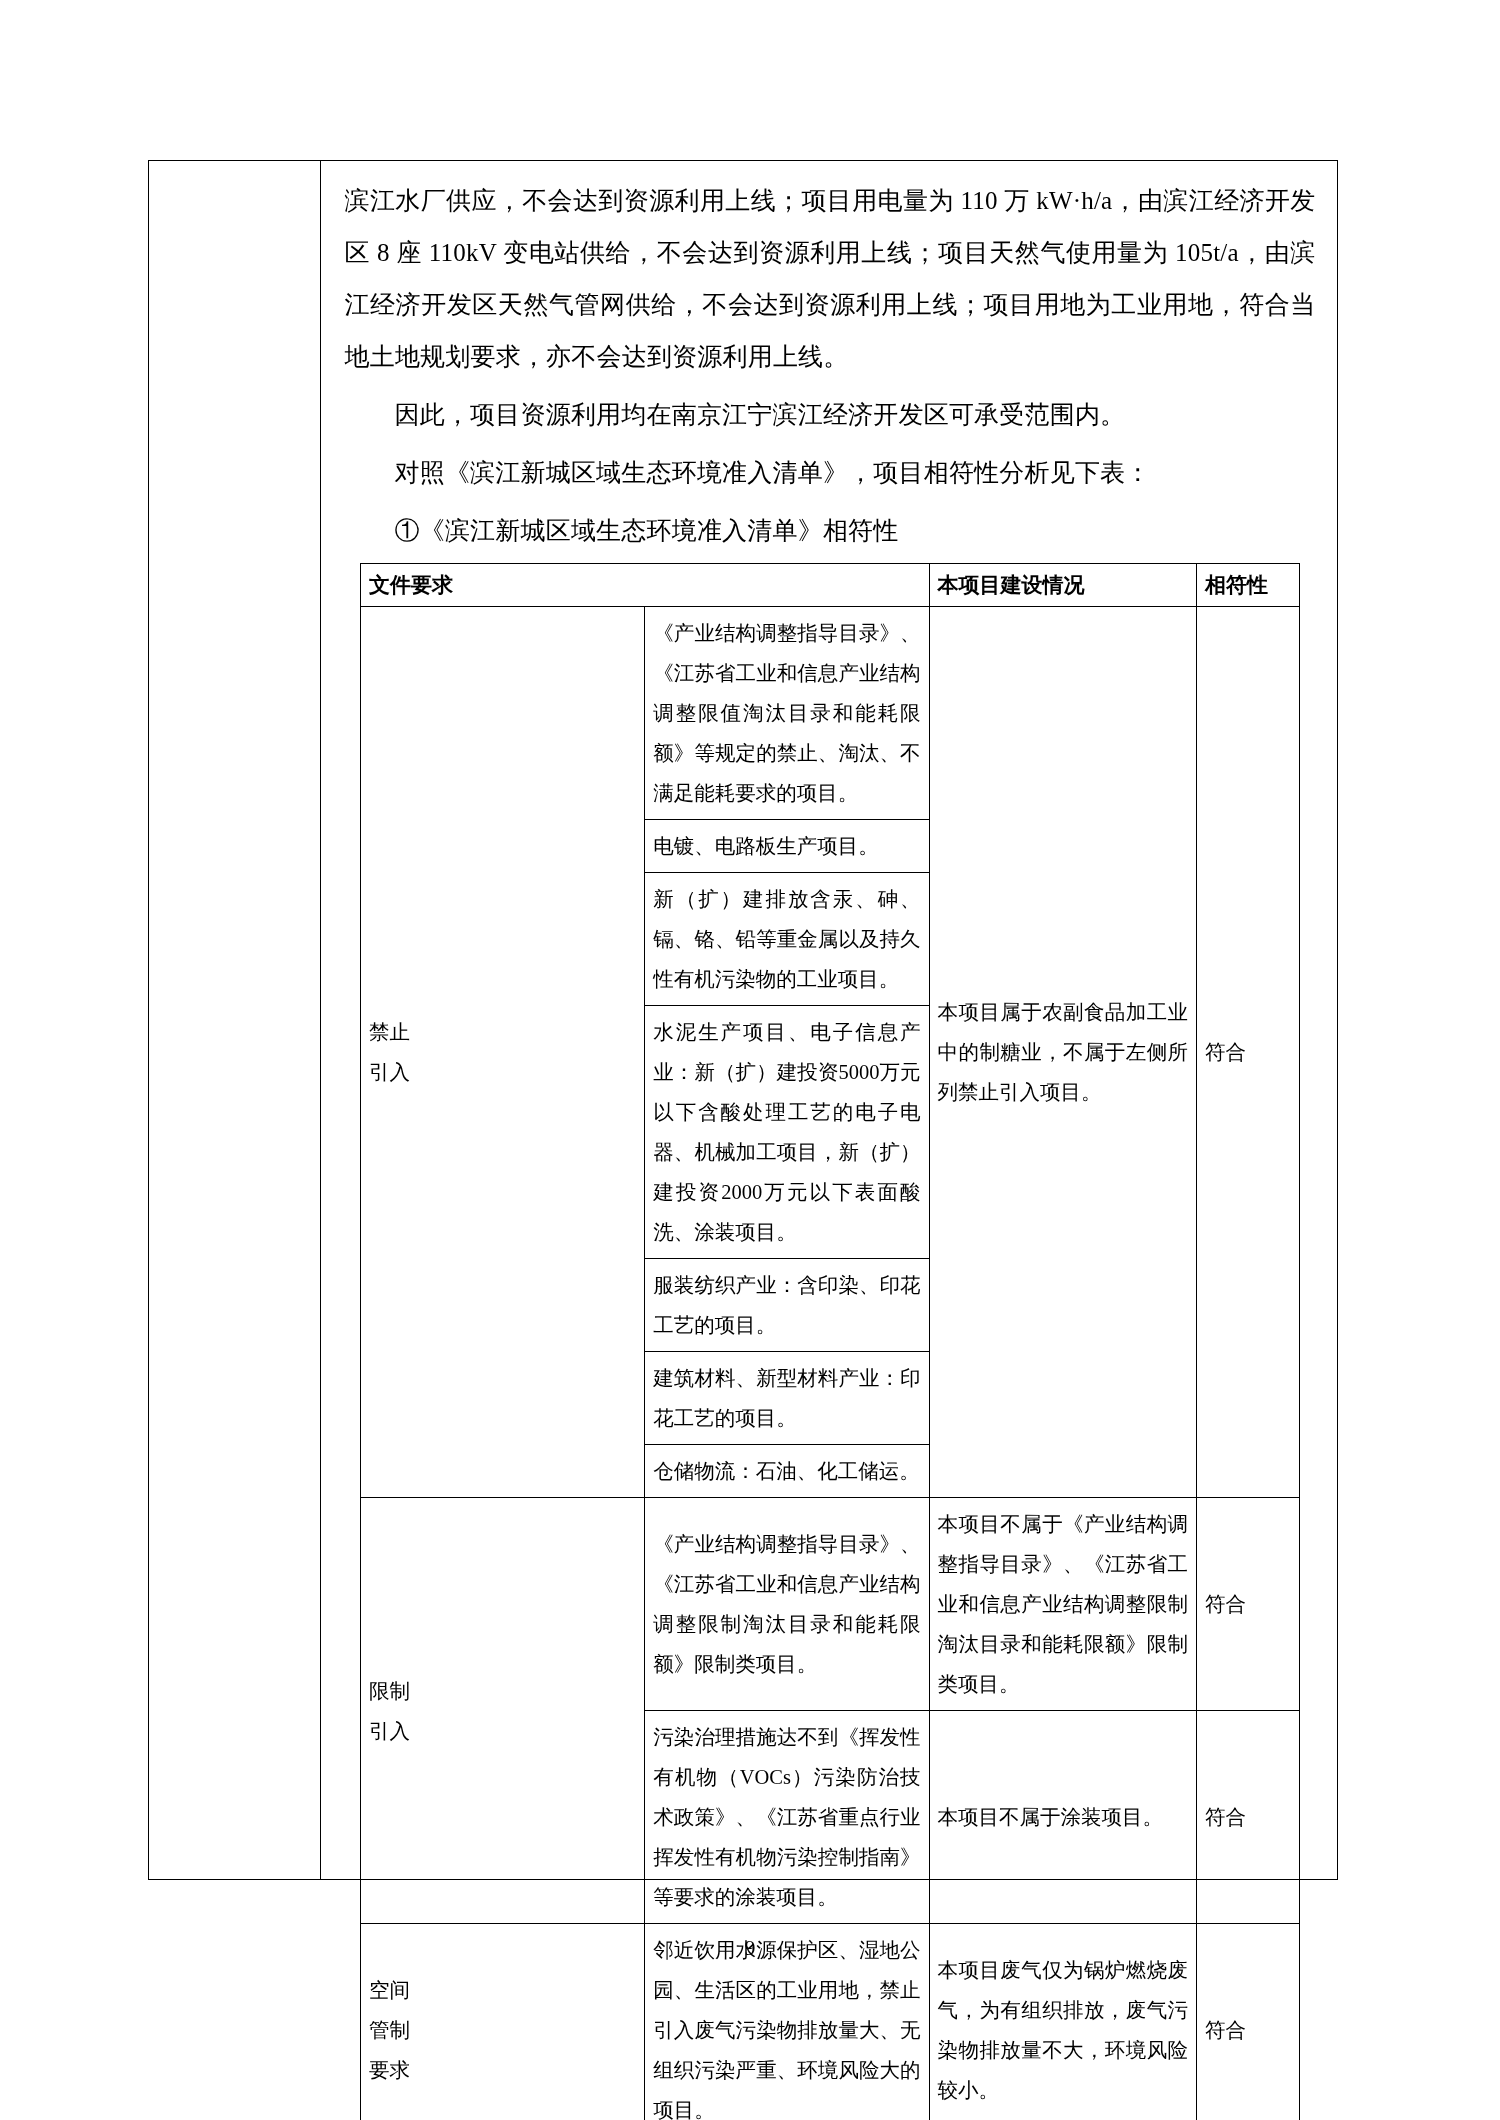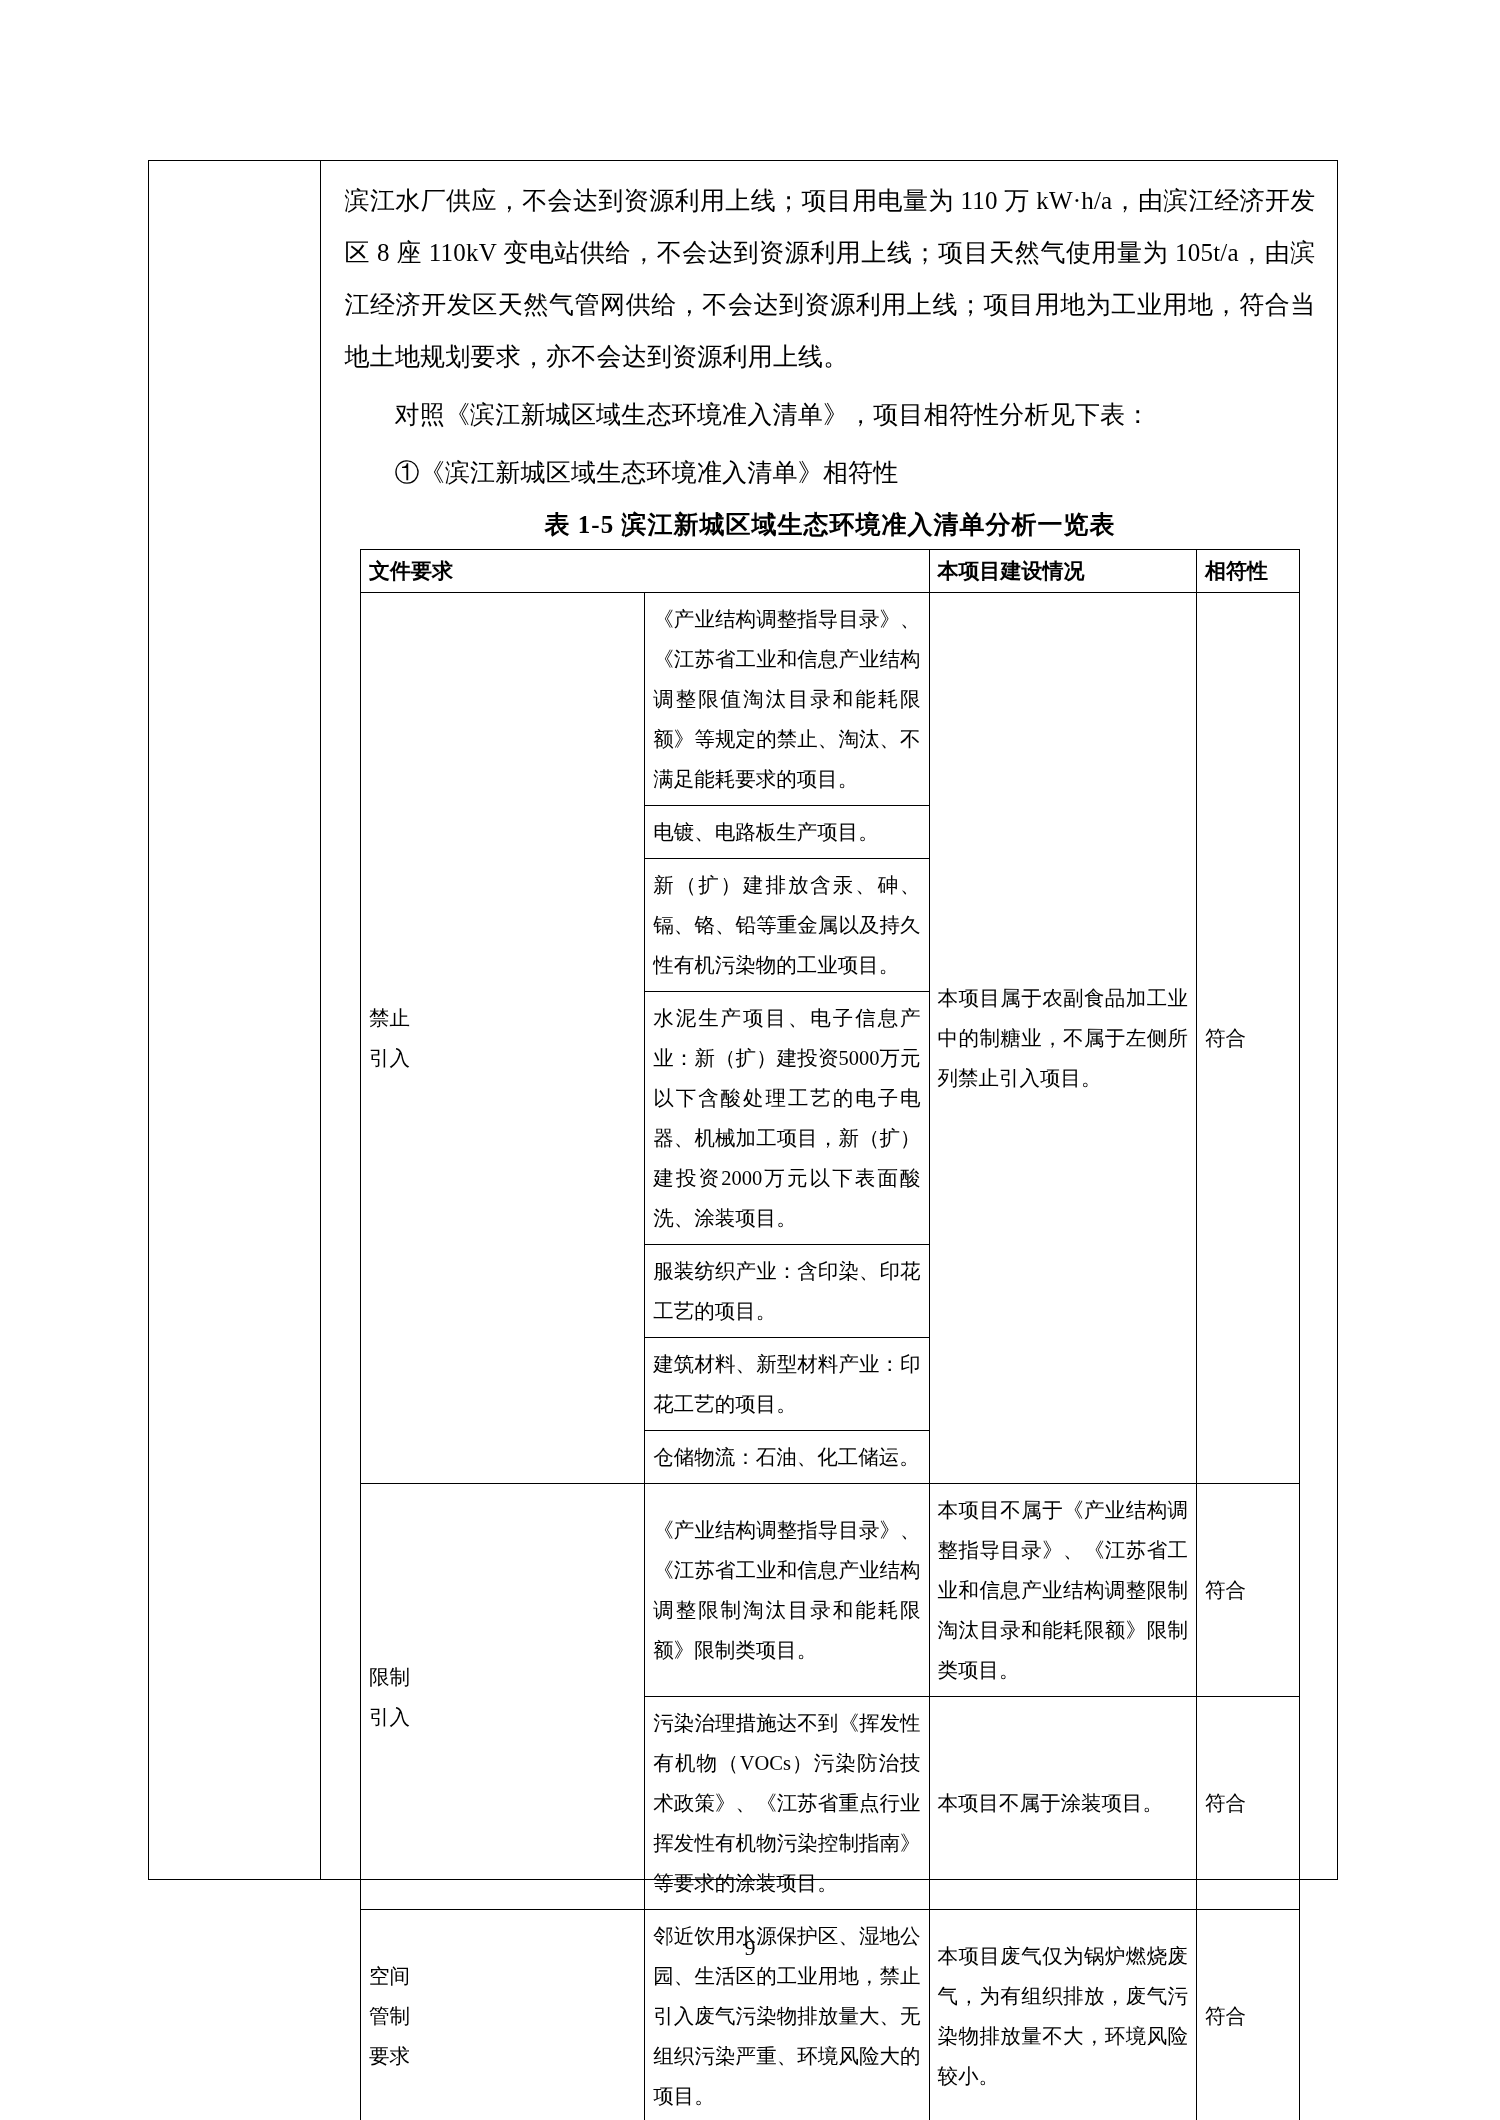--- a/index.html
+++ b/index.html
@@ -130,27 +130,27 @@
 </head>
 <body>
 
 <div class="page">
   <div class="doc-frame">
     <div class="frame-left-col"></div>
     <div class="content">
 
       <p class="body-text">滨江水厂供应，不会达到资源利用上线；项目用电量为 110 万 kW·h/a，由滨江经济开发区 8 座 110kV 变电站供给，不会达到资源利用上线；项目天然气使用量为 105t/a，由滨江经济开发区天然气管网供给，不会达到资源利用上线；项目用地为工业用地，符合当地土地规划要求，亦不会达到资源利用上线。</p>
 
+      <p class="body-text indent">因此，项目资源利用均在南京江宁滨江经济开发区可承受范围内。</p>
 
 
       <p class="body-text indent">对照《滨江新城区域生态环境准入清单》，项目相符性分析见下表：</p>
 
       <p class="body-text indent">①《滨江新城区域生态环境准入清单》相符性</p>
 
-      <div class="table-caption">表 1-5   滨江新城区域生态环境准入清单分析一览表</div>
 
       <table class="matrix">
         <thead>
           <tr>
             <th class="col-req" colspan="2">文件要求</th>
             <th class="col-proj">本项目建设情况</th>
             <th class="col-conf">相符性</th>
           </tr>
         </thead>
         <tbody>

